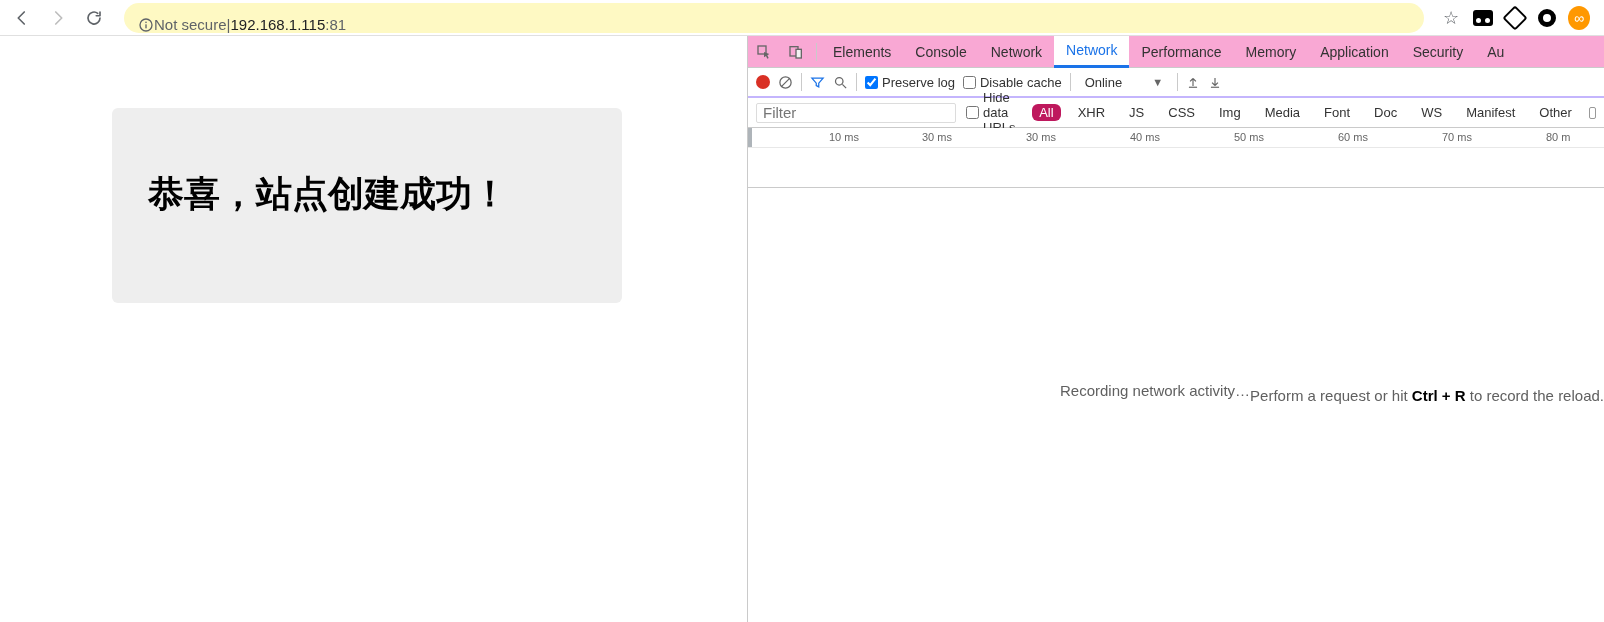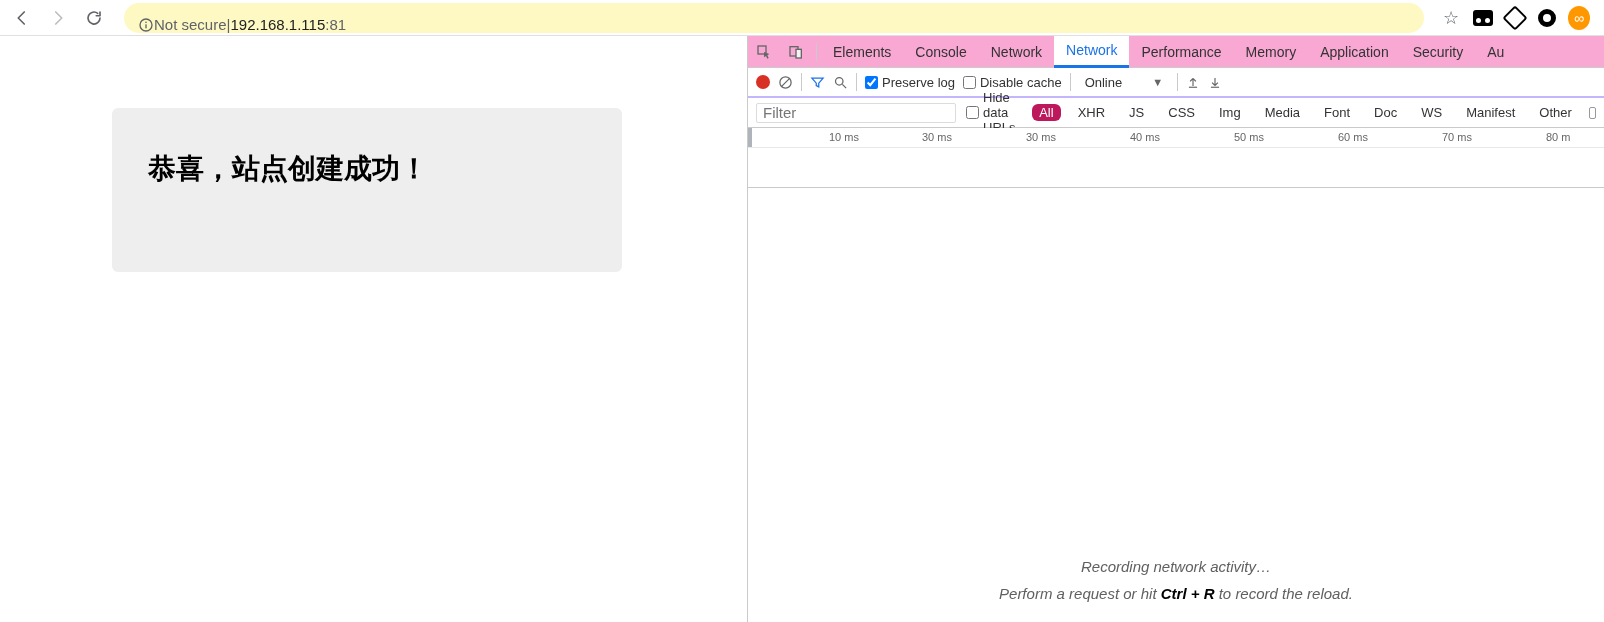--- a/index.html
+++ b/index.html
@@ -19,21 +19,21 @@
 .black-box::before, .black-box::after { content:""; position:absolute; width:5px; height:5px; background:#fff; border-radius:50%; bottom:3px; }
 .black-box::before { left:3px; } .black-box::after { right:3px; }
 .tag-icon { width: 18px; height: 18px; border: 2.5px solid #000; transform: rotate(45deg); border-radius: 3px; }
 .ring-icon { width: 18px; height: 18px; border: 5px solid #000; border-radius: 50%; }
 .orange-circ { width: 24px; height: 24px; background: #ff9800; border-radius: 50%; display:flex;align-items:center;justify-content:center;color:#fff;font-size:14px; }
 
 
 .main-area { display: flex; height: 586px; }
 .page-pane { width: 747px; background: #fff; padding: 0; }
 .page-card { margin: 72px 0 0 112px; width: 510px; background: #eeeeee; border-radius: 6px; padding: 42px 36px 48px 36px; font-family: "SimSun", serif; color: #000; }
-.page-card h1 { font-size: 28px; font-weight: bold; margin-bottom: 36px; }
+.page-card h1 { font-size: 36px; font-weight: bold; margin-bottom: 36px; margin-top: 20px; }
 .page-card .sub { font-size: 17px; font-weight: bold; line-height: 1.6; margin-bottom: 30px; }
 .page-card ul { list-style: disc; padding-left: 28px; }
 .page-card li { font-size: 16px; line-height: 2.6; }
 
 
 .devtools { flex: 1; border-left: 1px solid #cacaca; background: #fff; display: flex; flex-direction: column; font-family: "Segoe UI", Arial, sans-serif; }
 .dt-tabs { height: 32px; display: flex; align-items: center; border-bottom: 1px solid #cacaca; background: #f9a8d4; font-size: 14px; color: #333; }
 .dt-tab-icon { width: 32px; display: flex; align-items: center; justify-content: center; color: #666; }
 .dt-sep { width: 1px; height: 18px; background: #cacaca; margin: 0 4px; }
 .dt-tab { padding: 0 12px; height: 32px; display: flex; align-items: center; cursor: pointer; }
@@ -53,21 +53,21 @@
 .filter-input { width: 200px; height: 20px; border: 1px solid #dcdcdc; border-radius: 2px; padding: 0 6px; font-size: 15px; color: #9e9e9e; background: #fff; }
 .type-pill { padding: 1px 7px; border-radius: 6px; cursor: pointer; }
 .type-pill.active { background: #be185d; color: #fff; }
 .sq { width:12px; height:12px; border:1px solid #999; border-radius:2px; }
 
 .dt-timeline { height: 60px; border-bottom: 1px solid #cacaca; position: relative; background: #fff; }
 .tl-ruler { height: 20px; border-bottom: 1px solid #e8e8e8; position: relative; font-size: 11px; color: #666; }
 .tl-tick { position: absolute; top: 3px; }
 .tl-ruler::after { content:""; position:absolute; left:0; top:0; bottom:0; width:4px; background:#aeb4b9; }
 
-.dt-body { flex: 1; display: flex; flex-direction: column; align-items: center; justify-content: flex-end; padding-bottom: 20px; color: #606060; font-size: 15px; font-style: italic; }
+.dt-body { flex: 1; display: flex; flex-direction: row; align-items: center; justify-content: flex-end; padding-bottom: 20px; color: #606060; font-size: 15px; }
 .dt-body .line1 { margin-bottom: 10px; }
 .dt-body b { color: #000; }
 
 svg { display: block; }
 </style>
 </head>
 <body>
 
 <div class="browser-toolbar">
   <div class="nav-btn">

